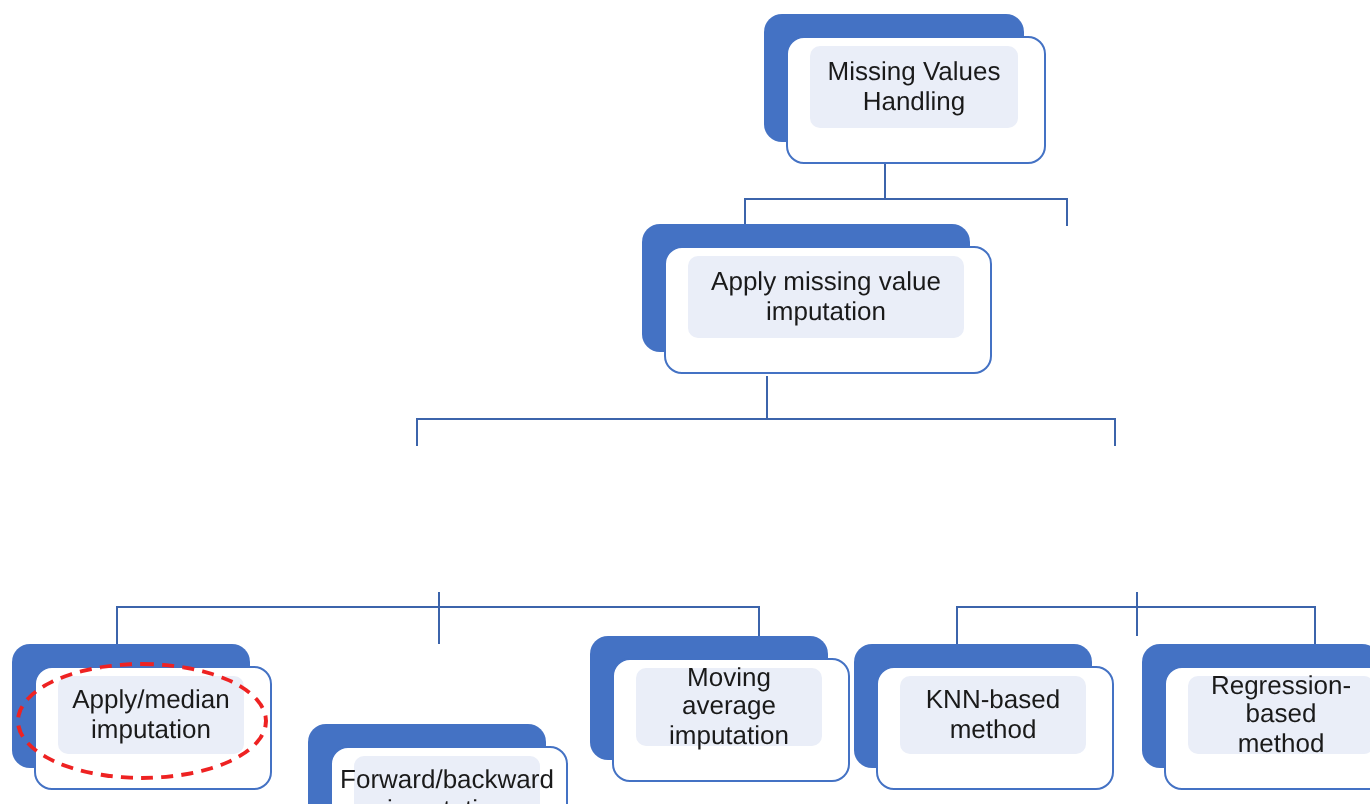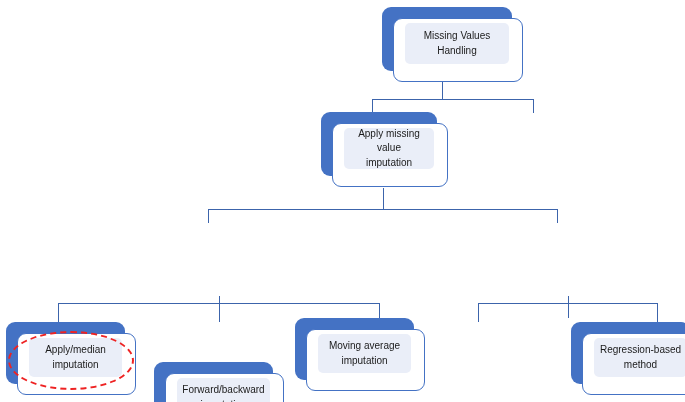--- a/index.html
+++ b/index.html
@@ -51,21 +51,21 @@
     bottom: 17px;
     background: #eaeef8;
     border-radius: 5px;
     display: flex;
     align-items: center;
     justify-content: center;
     box-sizing: border-box;
   }
   .node .label {
     color: #1a1a1a;
-    font-size: 10px;
+    font-size: 13px;
     line-height: 14.5px;
     text-align: center;
     white-space: pre-line;
     padding: 0 3px;
   }
 
   
   .conn {
     position: absolute;
     background: #3c64ab;
@@ -111,21 +111,21 @@
   <div class="node" style="left:382px; top:7px; width:130px; height:64px;">
     <div class="plate"></div>
     <div class="card">
       <div class="panel">
         <span class="label">Missing Values
 Handling</span>
       </div>
     </div>
   </div>
 
-  <div class="node" style="left:321px; top:112px; width:116px; height:64px;">
+  <div class="node" style="left:321px; top:112px; width:116px; height:64px;padding-left:48px;">
     <div class="plate"></div>
     <div class="card">
       <div class="panel">
         <span class="label">Apply missing value
 imputation</span>
       </div>
     </div>
   </div>
 
 
@@ -154,20 +154,28 @@
   <div class="node" style="left:295px; top:318px; width:119px; height:62px;">
     <div class="plate"></div>
     <div class="card">
       <div class="panel">
         <span class="label">Moving average
 imputation</span>
       </div>
     </div>
   </div>
 
+  <div class="node" style="left:427px; top:322px; width:119px; height:62px;">
+    <div class="plate"></div>
+    <div class="card">
+      <div class="panel">
+        <span class="label">KNN-based method</span>
+      </div>
+    </div>
+  </div>
 
   <div class="node" style="left:559px; top:322px; width:119px; height:62px;margin-left:12px;">
     <div class="plate"></div>
     <div class="card">
       <div class="panel">
         <span class="label">Regression-based
 method</span>
       </div>
     </div>
   </div>

